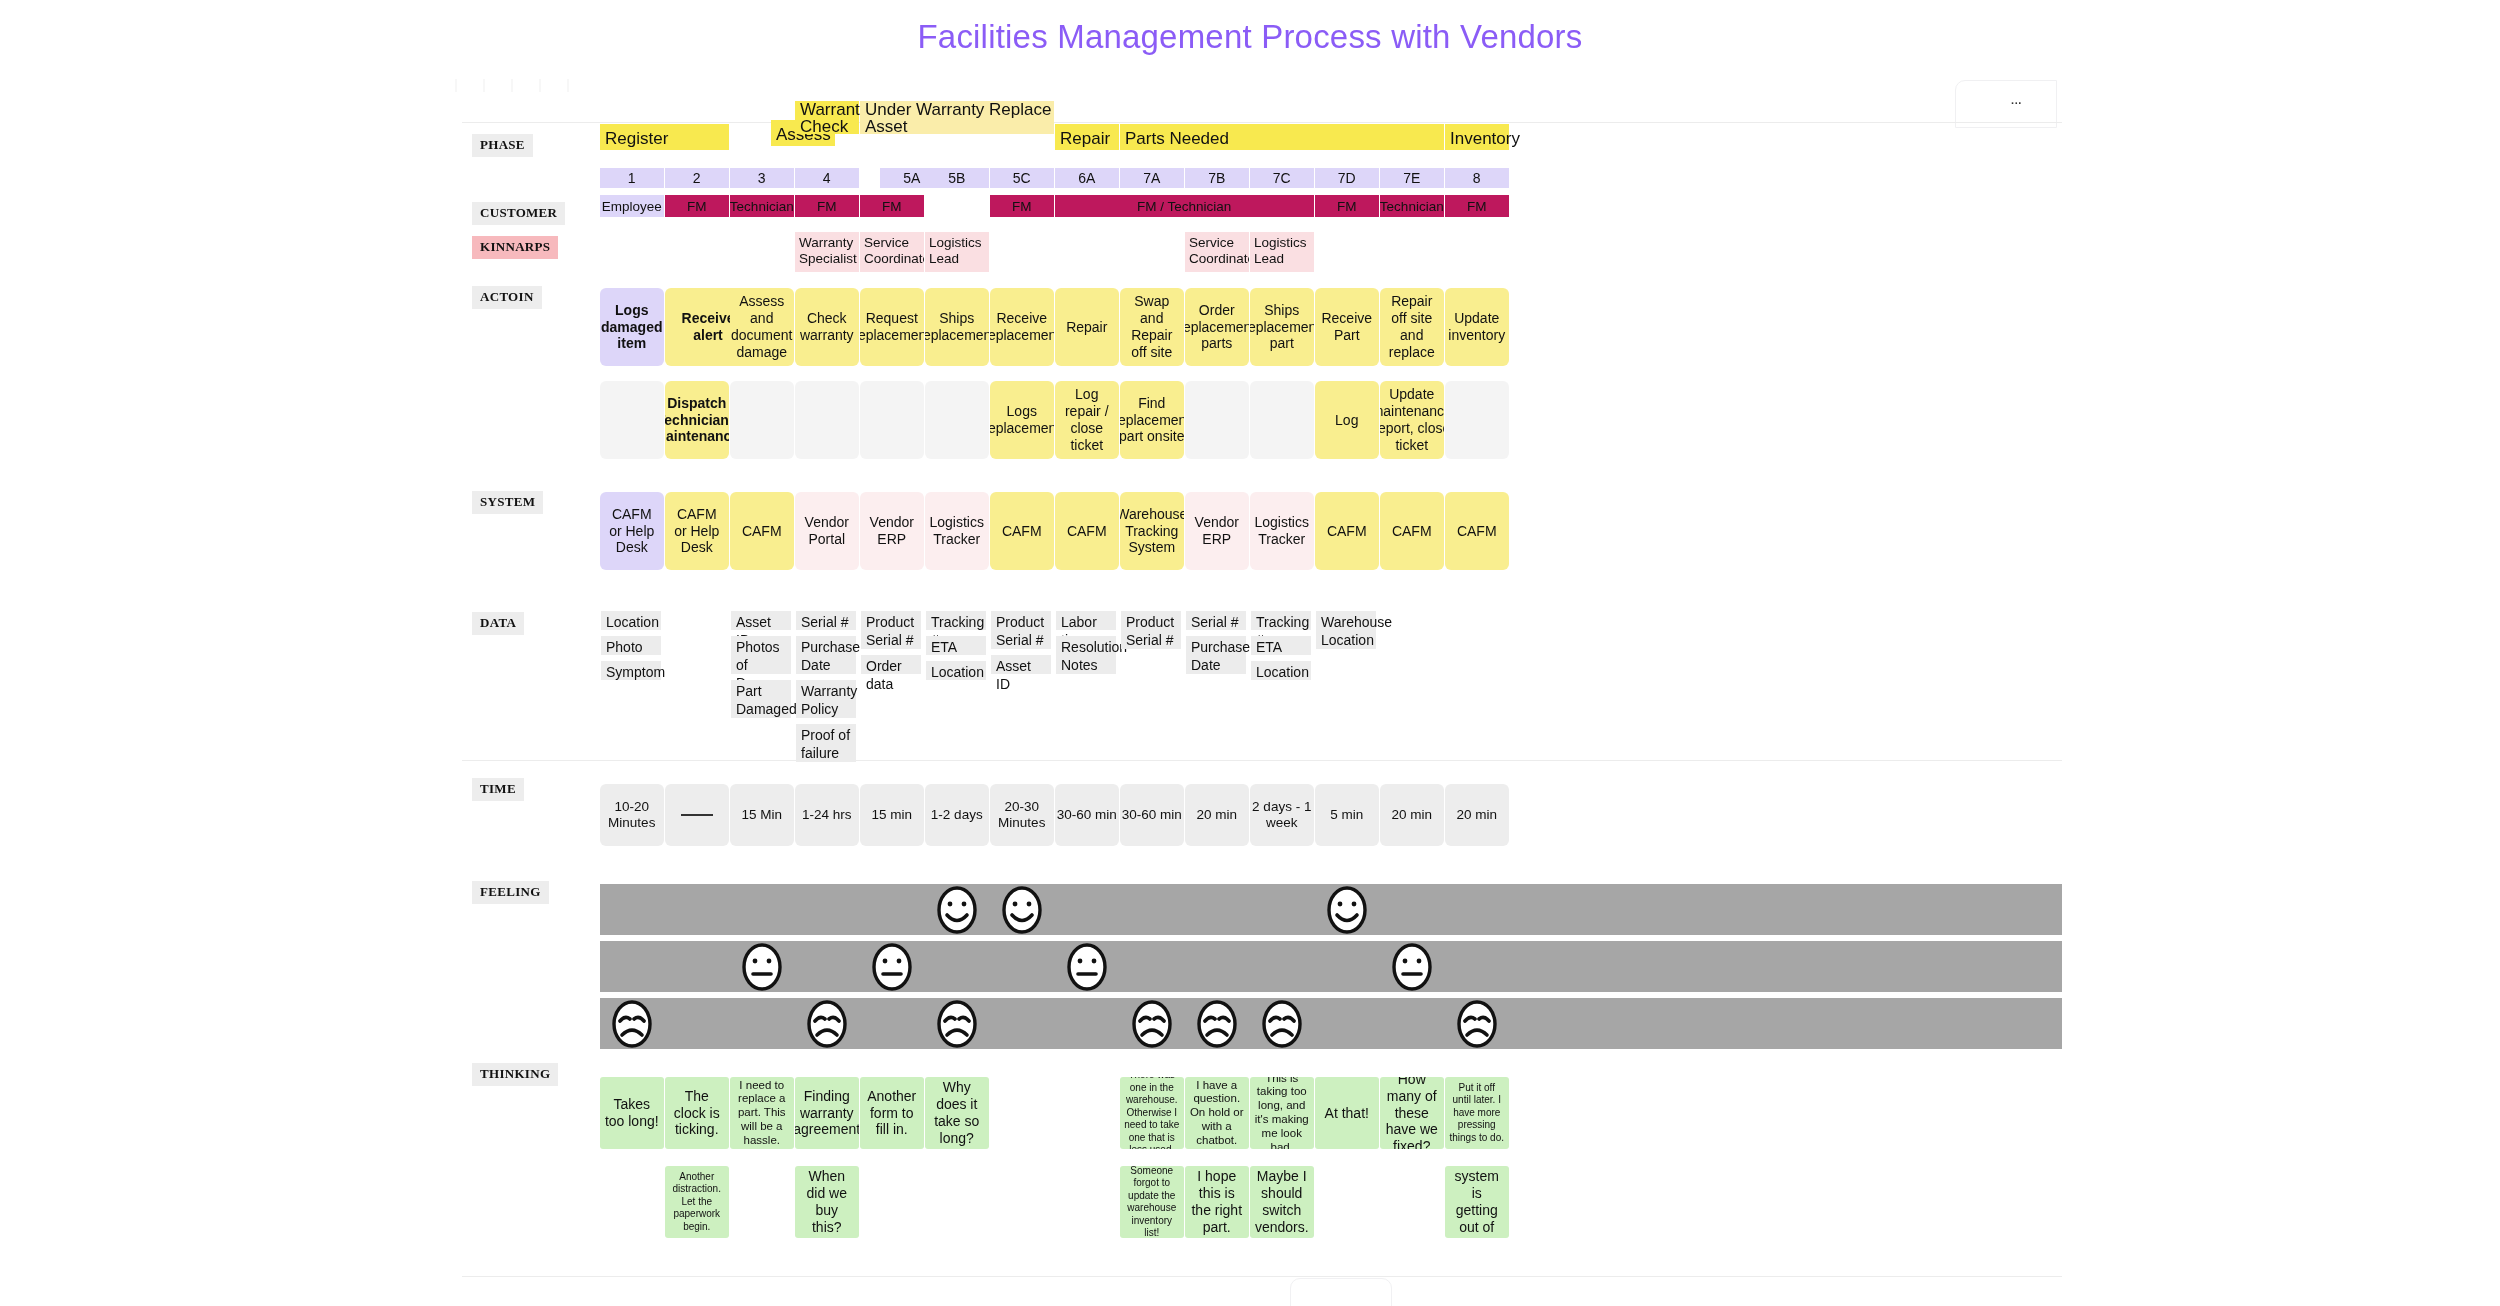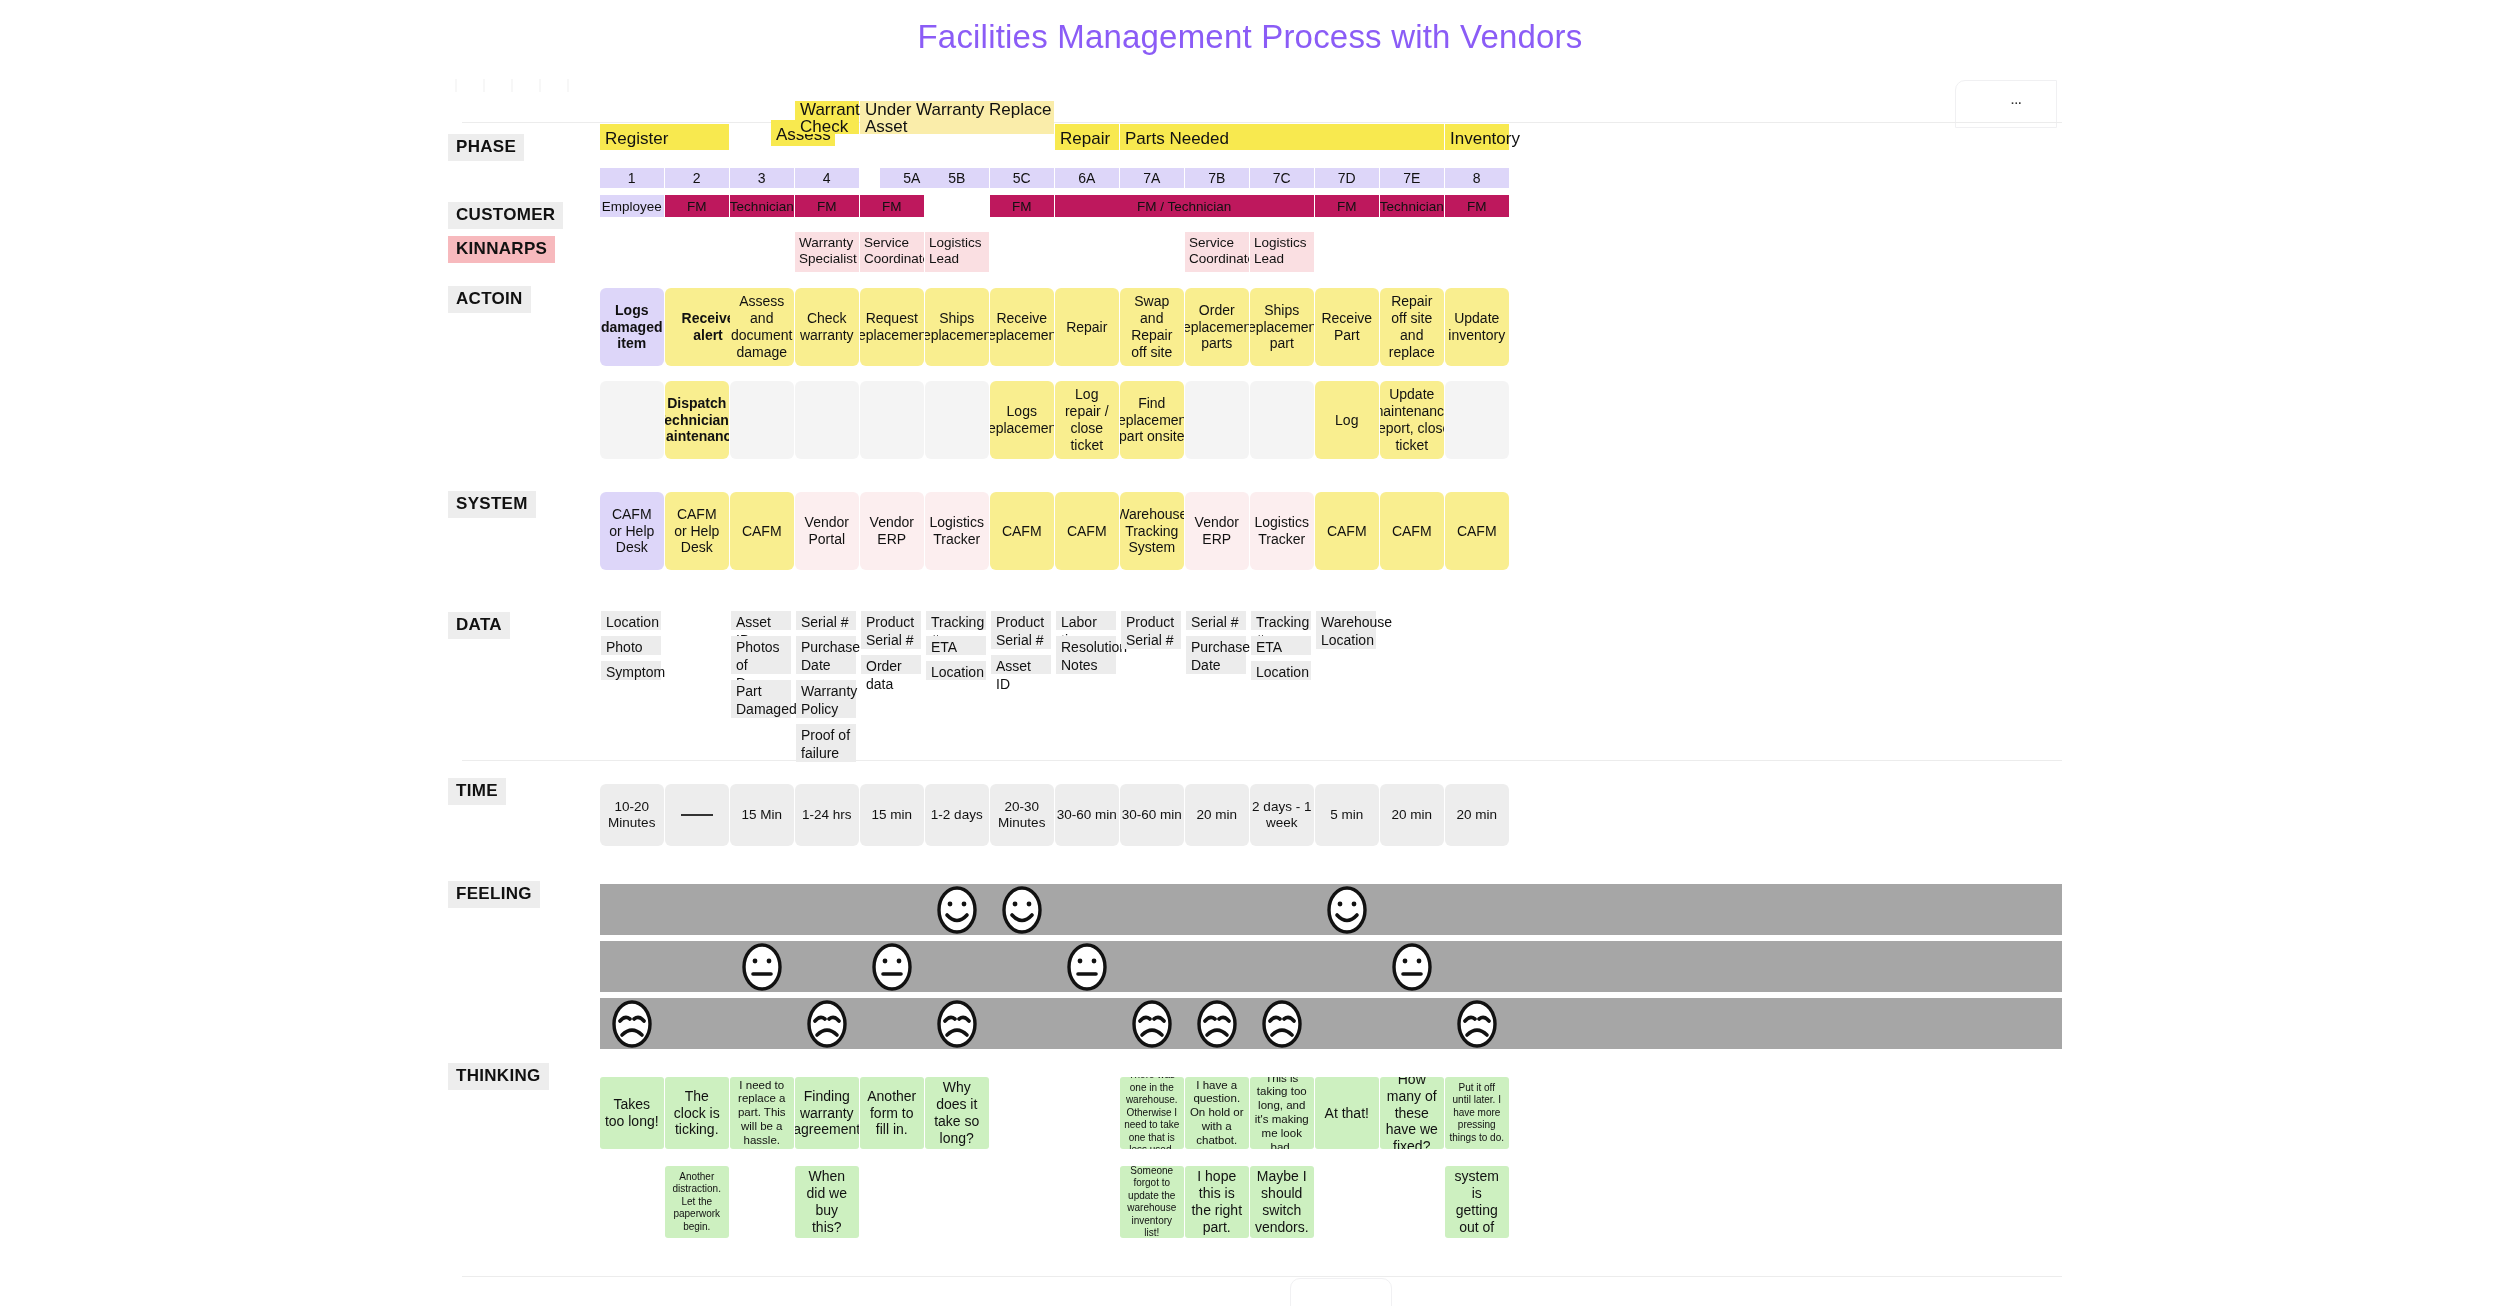--- a/index.html
+++ b/index.html
@@ -20,23 +20,23 @@
   .ghost-chip{position:absolute;left:1955px;top:80px;width:100px;height:46px;
     border:1px solid #f0f0f2;border-radius:10px 0 0 0;background:#fff;}
   .ghost-chip b{position:absolute;left:55px;top:16px;font-size:11px;color:#333;}
   .ghost-bottom{position:absolute;left:1290px;top:1278px;width:100px;height:30px;
     border:1px solid #f1f1f3;border-top-left-radius:10px;border-top-right-radius:10px;background:#fff;}
 
   .hline{position:absolute;left:462px;width:1600px;height:1px;background:#ececec;}
 
   
   .rlabel{
-    position:absolute;left:448px;background:#ededed;color:#111;
-    font-weight:bold;font-size:17px;letter-spacing:.3px;
-    padding:3px 8px 4px 8px;white-space:nowrap;
+    position:absolute;left:472px;background:#ededed;color:#111;
+    font-weight:bold;font-size:13px;letter-spacing:.3px;
+    padding:3px 8px 4px 8px;white-space:nowrap;font-family:Liberation Serif, serif;
   }
   .rlabel.kin{background:#f7b9bd;}
 
   
   .cell{position:absolute;box-sizing:border-box;display:flex;align-items:center;
         justify-content:center;text-align:center;overflow:hidden;}
   .band{position:absolute;box-sizing:border-box;display:flex;align-items:flex-end;
         padding-left:5px;font-size:17px;color:#111;line-height:1.05;}
 
   .phase{background:#f8e94f;}

